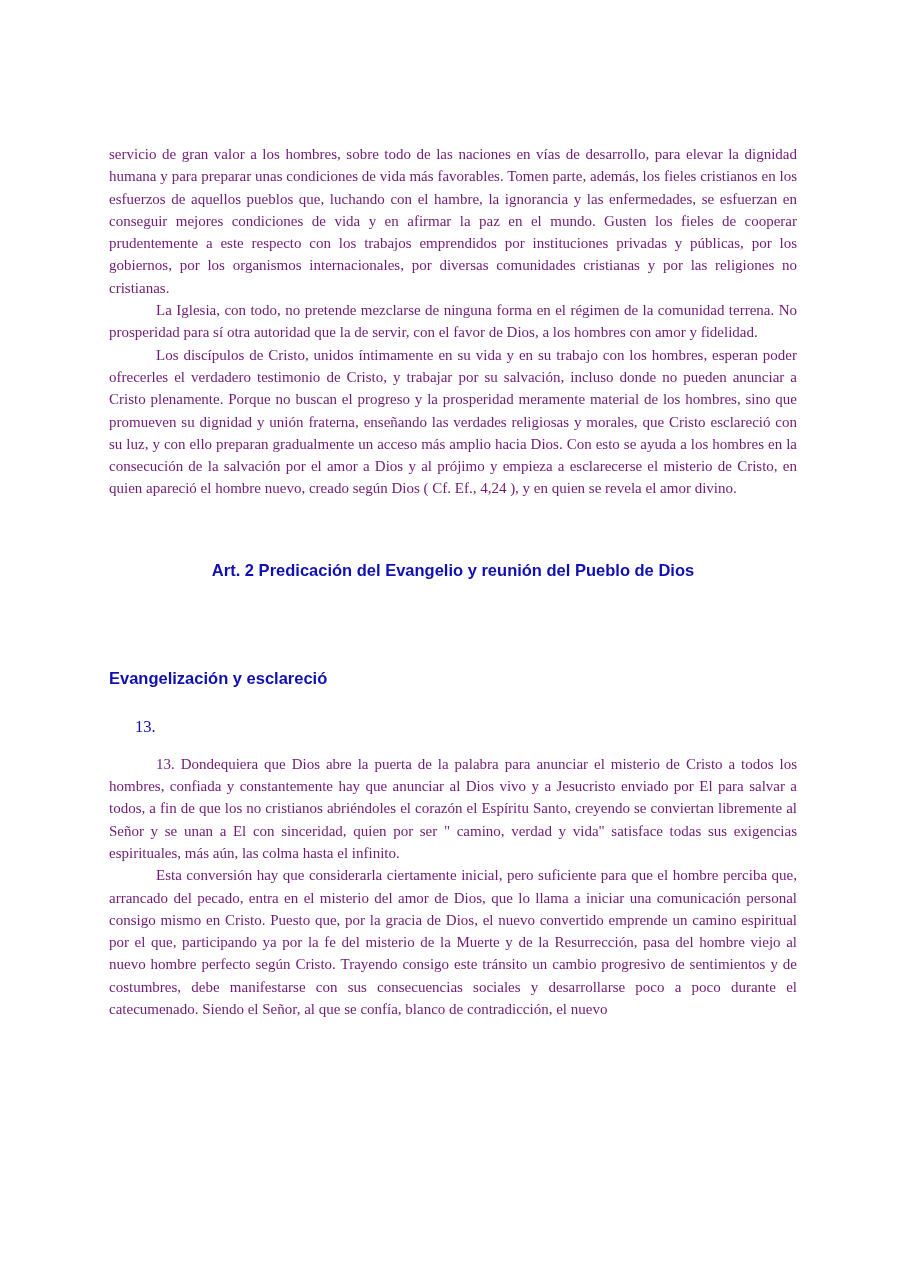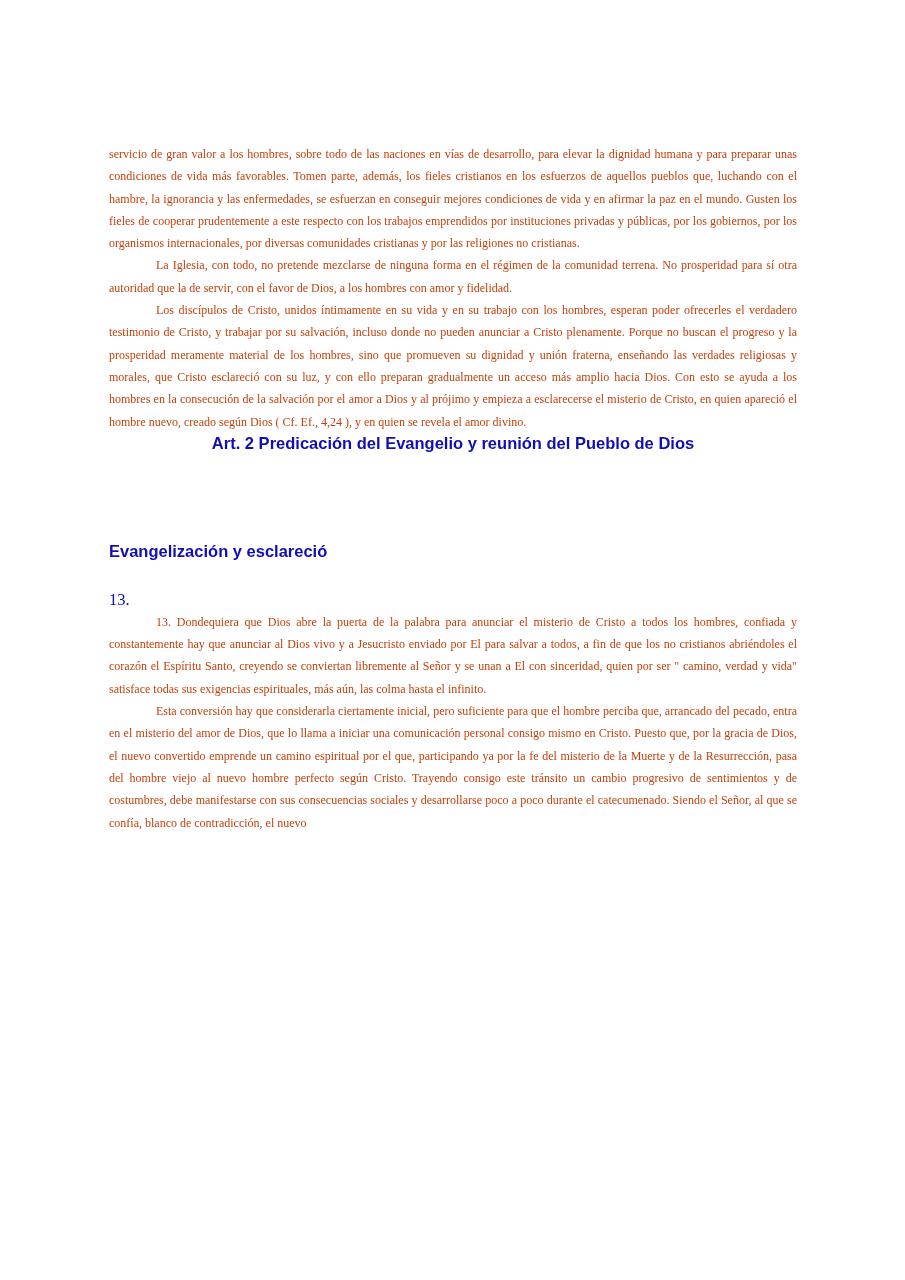--- a/index.html
+++ b/index.html
@@ -11,27 +11,28 @@
     color: #000000;
     overflow: hidden;
   }
   .page {
     width: 905px;
     height: 1280px;
     padding: 143px 108px 40px 109px;
     background: #ffffff;
   }
   .para {
-    font-size: 12px;
+    font-size: 15px;
     line-height: 22.3px;
     text-align: justify;
-    color: #c2410c;
+    color: #701a75;
   }
   .para.indent { text-indent: 47px; }
   .art-heading {
+    margin-top: 60px;
     text-align: center;
     font-family: "Liberation Sans", "DejaVu Sans", sans-serif;
     font-weight: bold;
     font-size: 16.5px;
     line-height: 20px;
     color: #0f0fb4;
   }
   .sub-heading {
     margin-top: 88px;
     text-align: left;
@@ -41,22 +42,23 @@
     line-height: 20px;
     color: #0f0fb4;
   }
   .anchor-link {
     display: inline-block;
     margin-top: 28px;
     font-size: 16.6px;
     line-height: 22px;
     color: #0f0fb4;
     cursor: pointer;
+    margin-left: 26px;
   }
-  .para.after-anchor { }
+  .para.after-anchor { margin-top: 15px; }
 </style>
 </head>
 <body>
 
 <div class="page">
 
   <p class="para">servicio de gran valor a los hombres, sobre todo de las naciones en vías de desarrollo, para elevar la dignidad humana y para preparar unas condiciones de vida más favorables. Tomen parte, además, los fieles cristianos en los esfuerzos de aquellos pueblos que, luchando con el hambre, la ignorancia y las enfermedades, se esfuerzan en conseguir mejores condiciones de vida y en afirmar la paz en el mundo. Gusten los fieles de cooperar prudentemente a este respecto con los trabajos emprendidos por instituciones privadas y públicas, por los gobiernos, por los organismos internacionales, por diversas comunidades cristianas y por las religiones no cristianas.</p>
 
   <p class="para indent">La Iglesia, con todo, no pretende mezclarse de ninguna forma en el régimen de la comunidad terrena. No prosperidad para sí otra autoridad que la de servir, con el favor de Dios, a los hombres con amor y fidelidad.</p>
 

